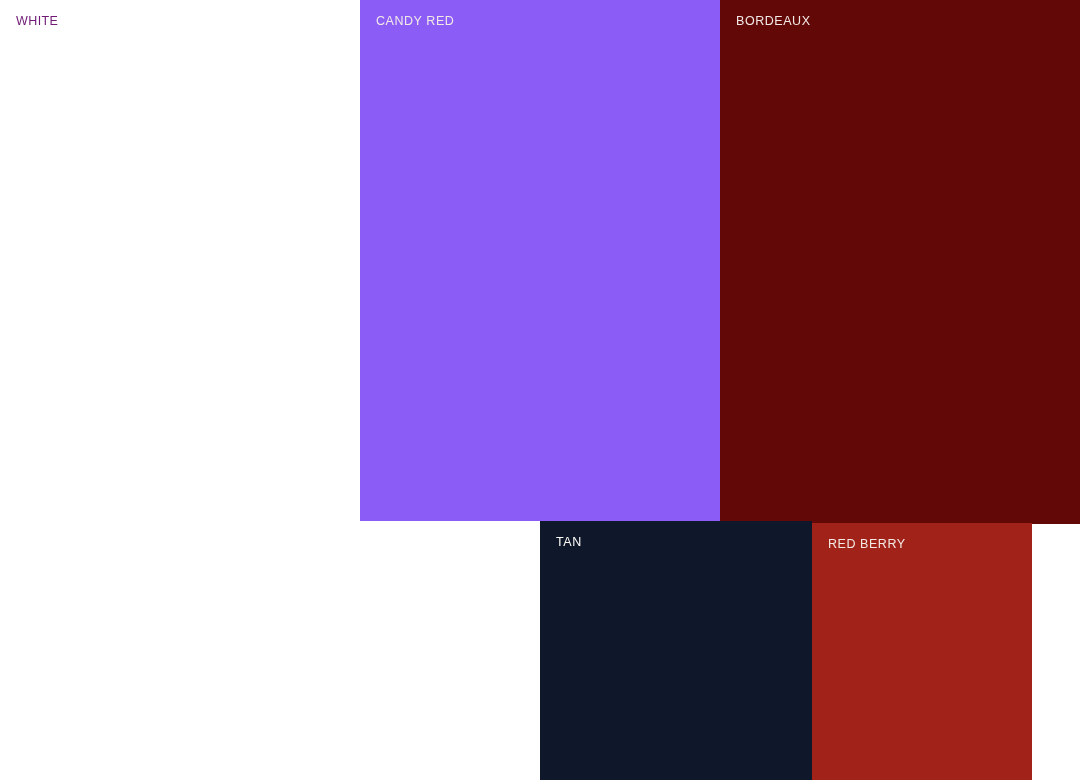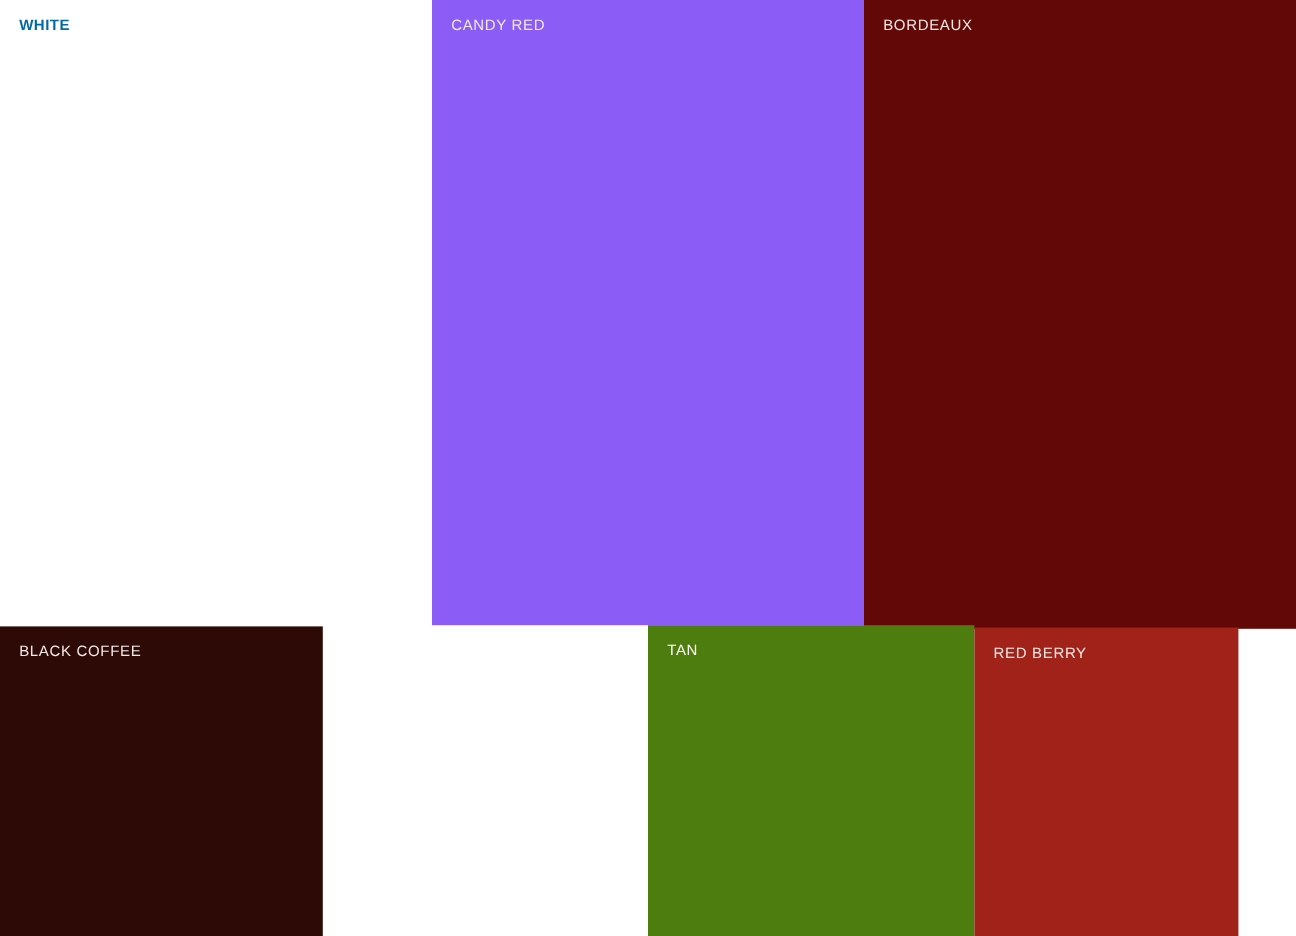--- a/index.html
+++ b/index.html
@@ -27,55 +27,52 @@
     position: absolute;
     left: 16px;
     top: 14px;
     font-family: "Liberation Sans", sans-serif;
     font-size: 12.5px;
     letter-spacing: 0.55px;
     line-height: 15px;
     white-space: nowrap;
     font-weight: 400;
   }
-  .label-dark { color: #0369a1; font-weight: 700; letter-spacing: 0.4px; }
+  .label-dark { color: #701a75; font-weight: 400; letter-spacing: 0.4px; }
   .label-light { color: #f2e9e6; }
   .label-tan   { color: #fdfbf8; }
 
   
   #sw-white      { left: 0px;   top: 0px;   width: 360px; height: 522px; background: #ffffff; }
   #sw-candy-red  { left: 360px; top: 0px;   width: 412px; height: 521px; background: #8b5cf6; }
   #sw-bordeaux   { left: 720px; top: 0px;   width: 360px; height: 524px; background: #620907; text-decoration: underline; }
 
   
   #sw-black-coffee { left: 0px;   top: 522px; width: 269px; height: 258px; background: #2e0a06; }
   #sw-rust         { left: 269px; top: 521px; width: 271px; height: 259px; background: #c87206; }
-  #sw-tan          { left: 540px; top: 521px; width: 272px; height: 259px; background: #4d7c0f; }
+  #sw-tan          { left: 540px; top: 521px; width: 272px; height: 259px; background: #0f172a; }
   #sw-red-berry    { left: 812px; top: 523px; width: 220px; height: 257px; background: #a12219; }
 </style>
 </head>
 <body>
 
 <div class="palette">
 
   <div class="swatch" id="sw-white">
     <span class="swatch-label label-dark">WHITE</span>
   </div>
 
   <div class="swatch" id="sw-candy-red">
     <span class="swatch-label label-light">CANDY RED</span>
   </div>
 
   <div class="swatch" id="sw-bordeaux">
     <span class="swatch-label label-light">BORDEAUX</span>
   </div>
 
-  <div class="swatch" id="sw-black-coffee">
-    <span class="swatch-label label-light">BLACK COFFEE</span>
-  </div>
 
 
   <div class="swatch" id="sw-tan">
     <span class="swatch-label label-tan">TAN</span>
   </div>
 
   <div class="swatch" id="sw-red-berry">
     <span class="swatch-label label-light">RED BERRY</span>
   </div>
 

